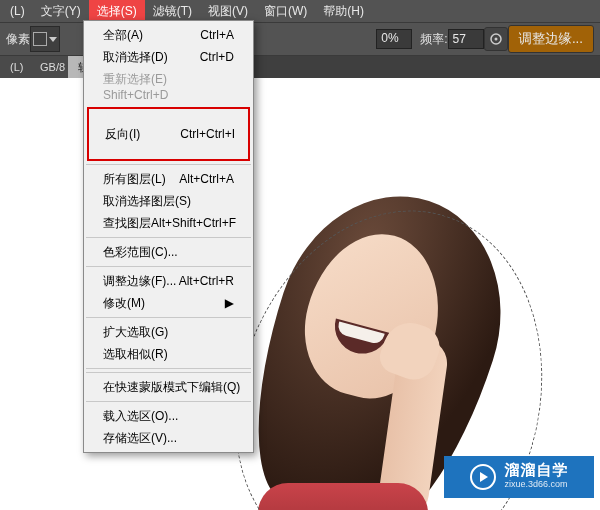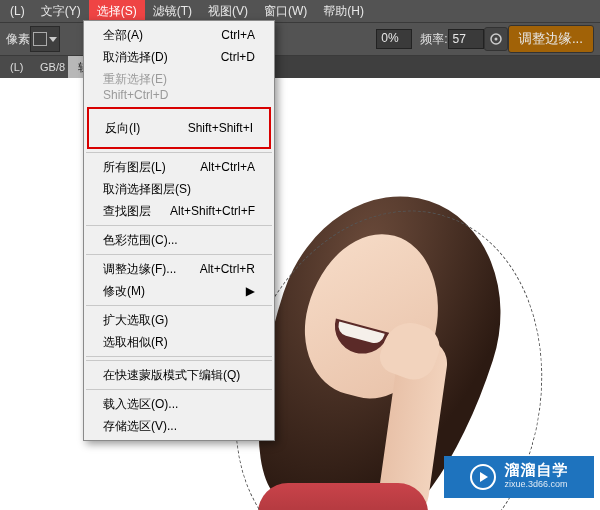--- a/index.html
+++ b/index.html
@@ -173,21 +173,21 @@
     width: 300px; height: 360px;
     left: 205px; top: 75px;
     border-radius: 50% 50% 40% 40% / 55% 55% 45% 45%;
     transform: rotate(16deg);
     pointer-events: none;
   }
   
   .dropdown {
     position: absolute;
     left: 83px; top: 20px;
-    width: 192px;
+    width: 171px;
     background: #f0f0f0;
     border: 1px solid #8a8a8a;
     box-shadow: 3px 3px 8px rgba(0,0,0,0.4);
     padding: 3px 1px;
     color: #000;
     z-index: 20;
   }
   .dd-item {
     display: flex;
     justify-content: space-between;
@@ -201,21 +201,21 @@
   .dd-item .shortcut { color: inherit; }
   .dd-sep {
     height: 1px;
     background: #c8c8c8;
     margin: 3px 1px;
   }
   .highlight-box {
     border: 2px solid #d80000;
     margin: 1px 2px;
   }
-  .highlight-box .dd-item { padding: 11px 16px; gap: 40px; }
+  .highlight-box .dd-item { padding: 17px 16px; gap: 40px; }
   
   .watermark {
     position: absolute;
     right: 6px; bottom: 12px;
     width: 150px; height: 42px;
     background: #1e73be;
     display: flex; align-items: center; justify-content: center;
     gap: 9px; color: #fff;
     z-index: 5;
   }
@@ -310,21 +310,21 @@
     <span class="label">取消选择(D)</span>
     <span class="shortcut">Ctrl+D</span>
   </div>
   <div class="dd-item disabled">
     <span class="label">重新选择(E)</span>
     <span class="shortcut">Shift+Ctrl+D</span>
   </div>
   <div class="highlight-box">
     <div class="dd-item">
       <span class="label">反向(I)</span>
-      <span class="shortcut">Shift+Shift+I</span>
+      <span class="shortcut">Ctrl+Ctrl+I</span>
     </div>
   </div>
   <div class="dd-sep"></div>
   <div class="dd-item">
     <span class="label">所有图层(L)</span>
     <span class="shortcut">Alt+Ctrl+A</span>
   </div>
   <div class="dd-item">
     <span class="label">取消选择图层(S)</span>
     <span class="shortcut"></span>

